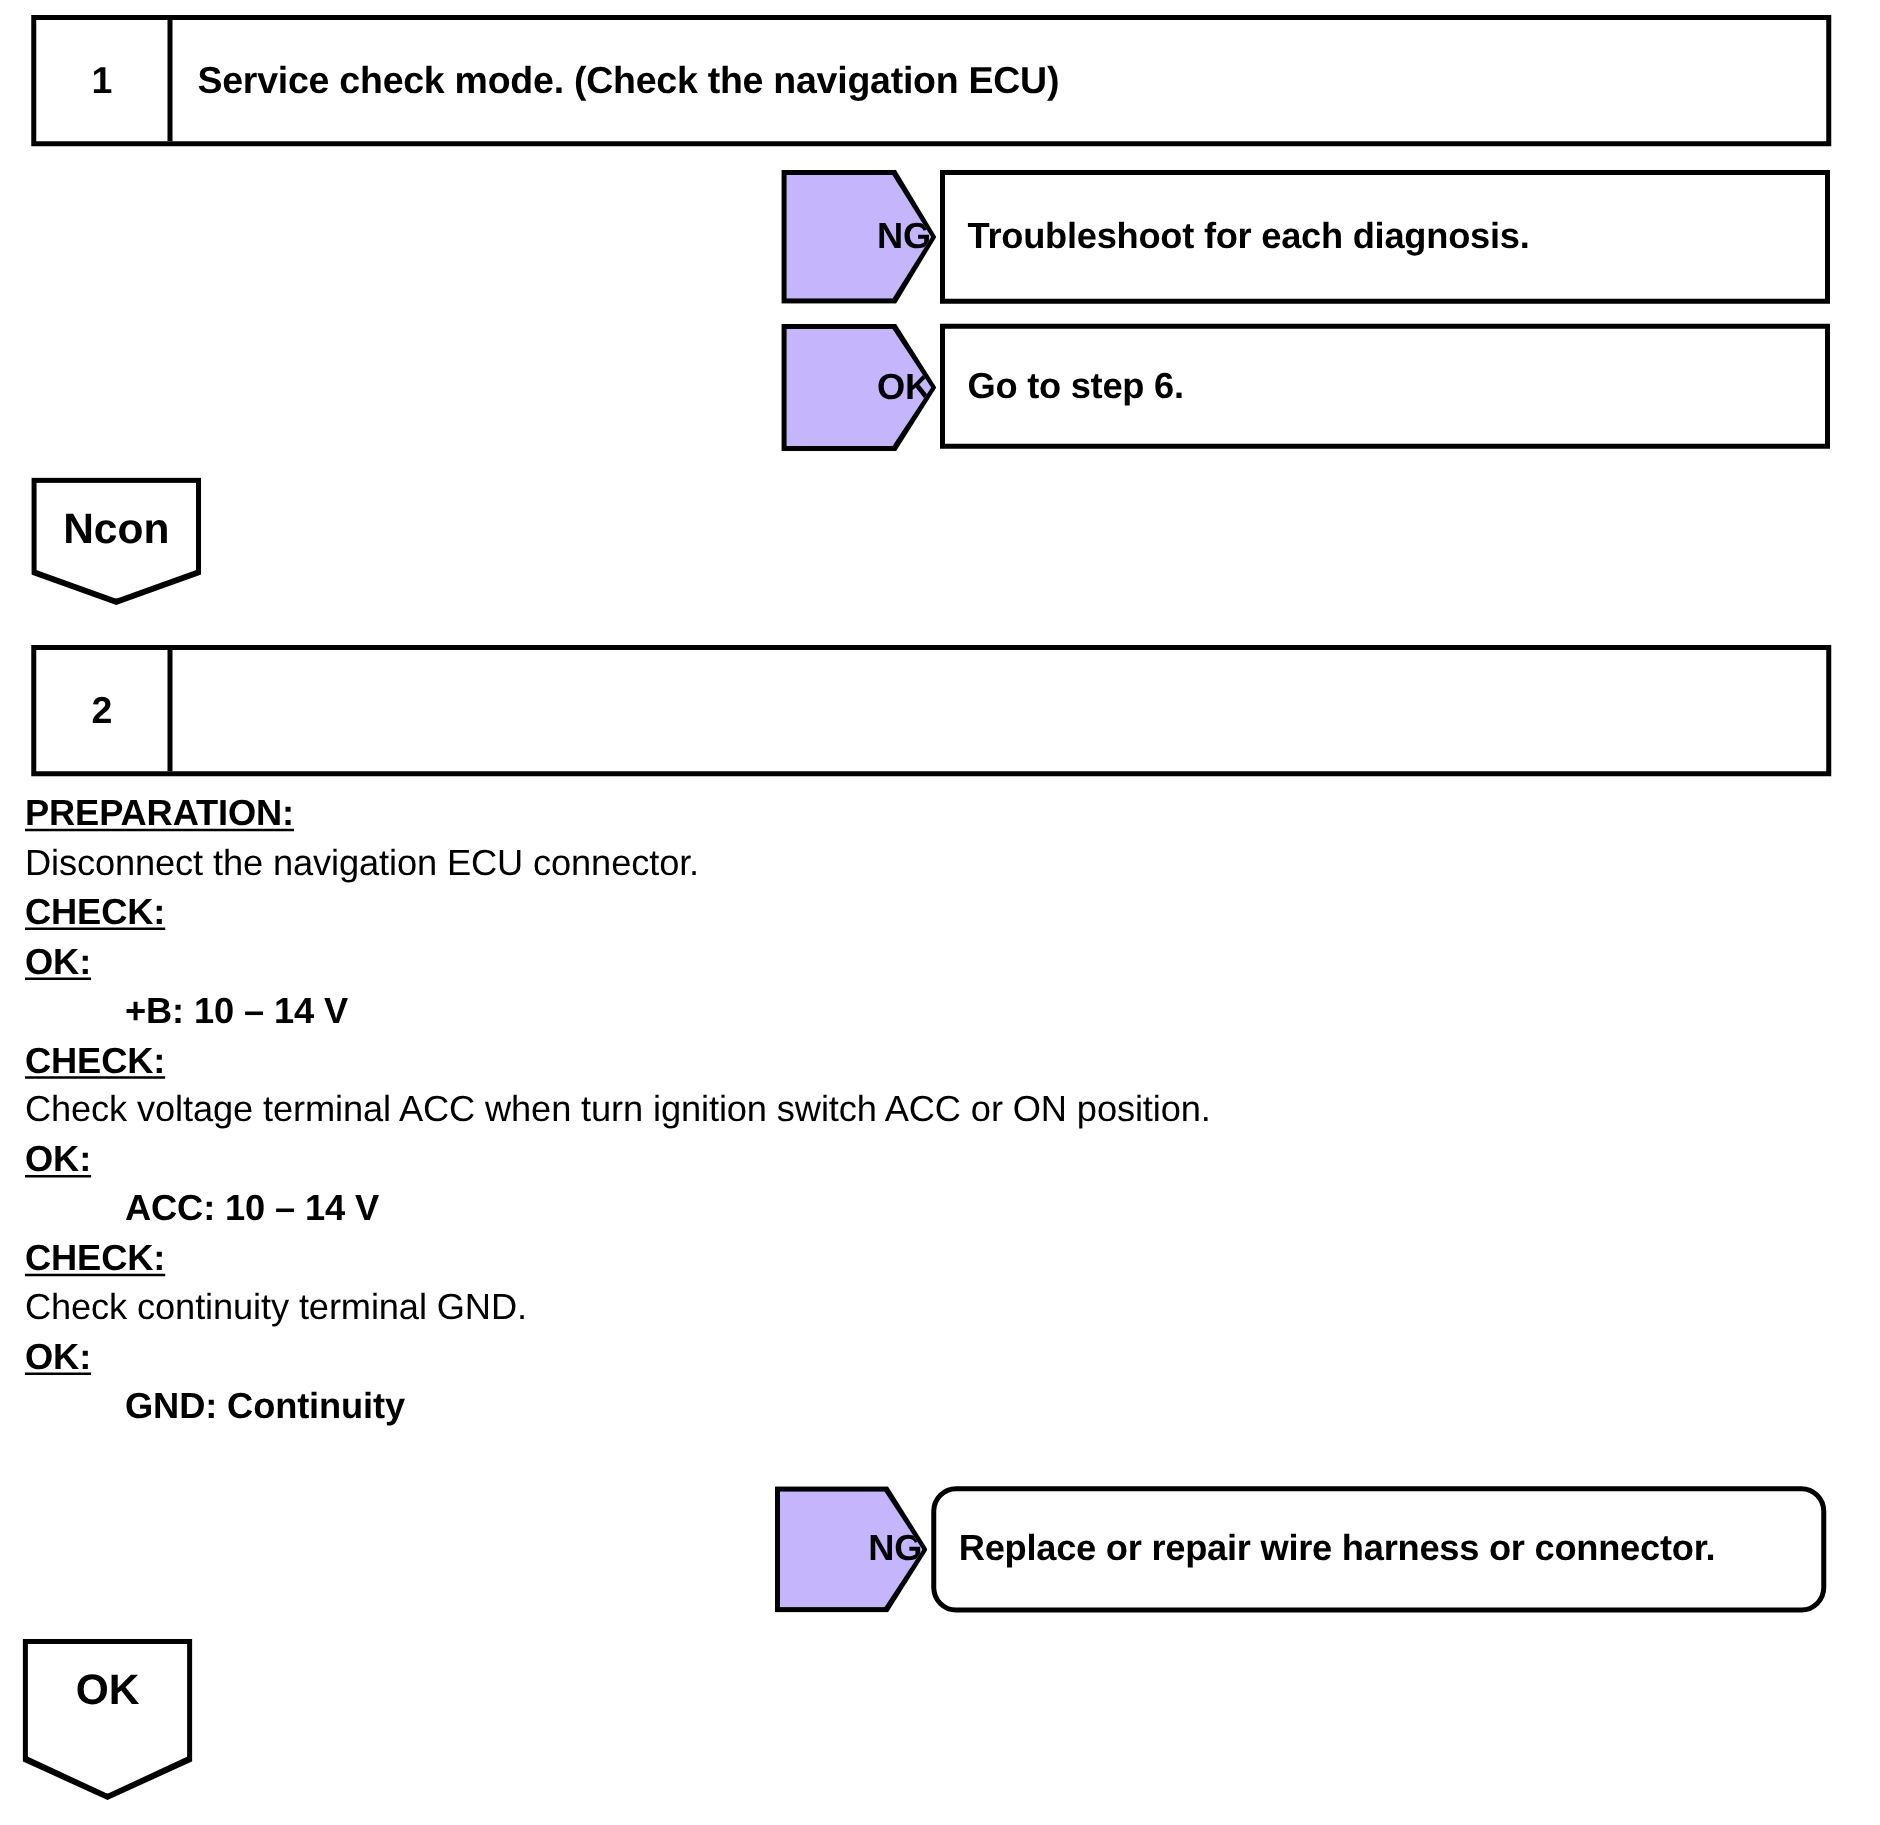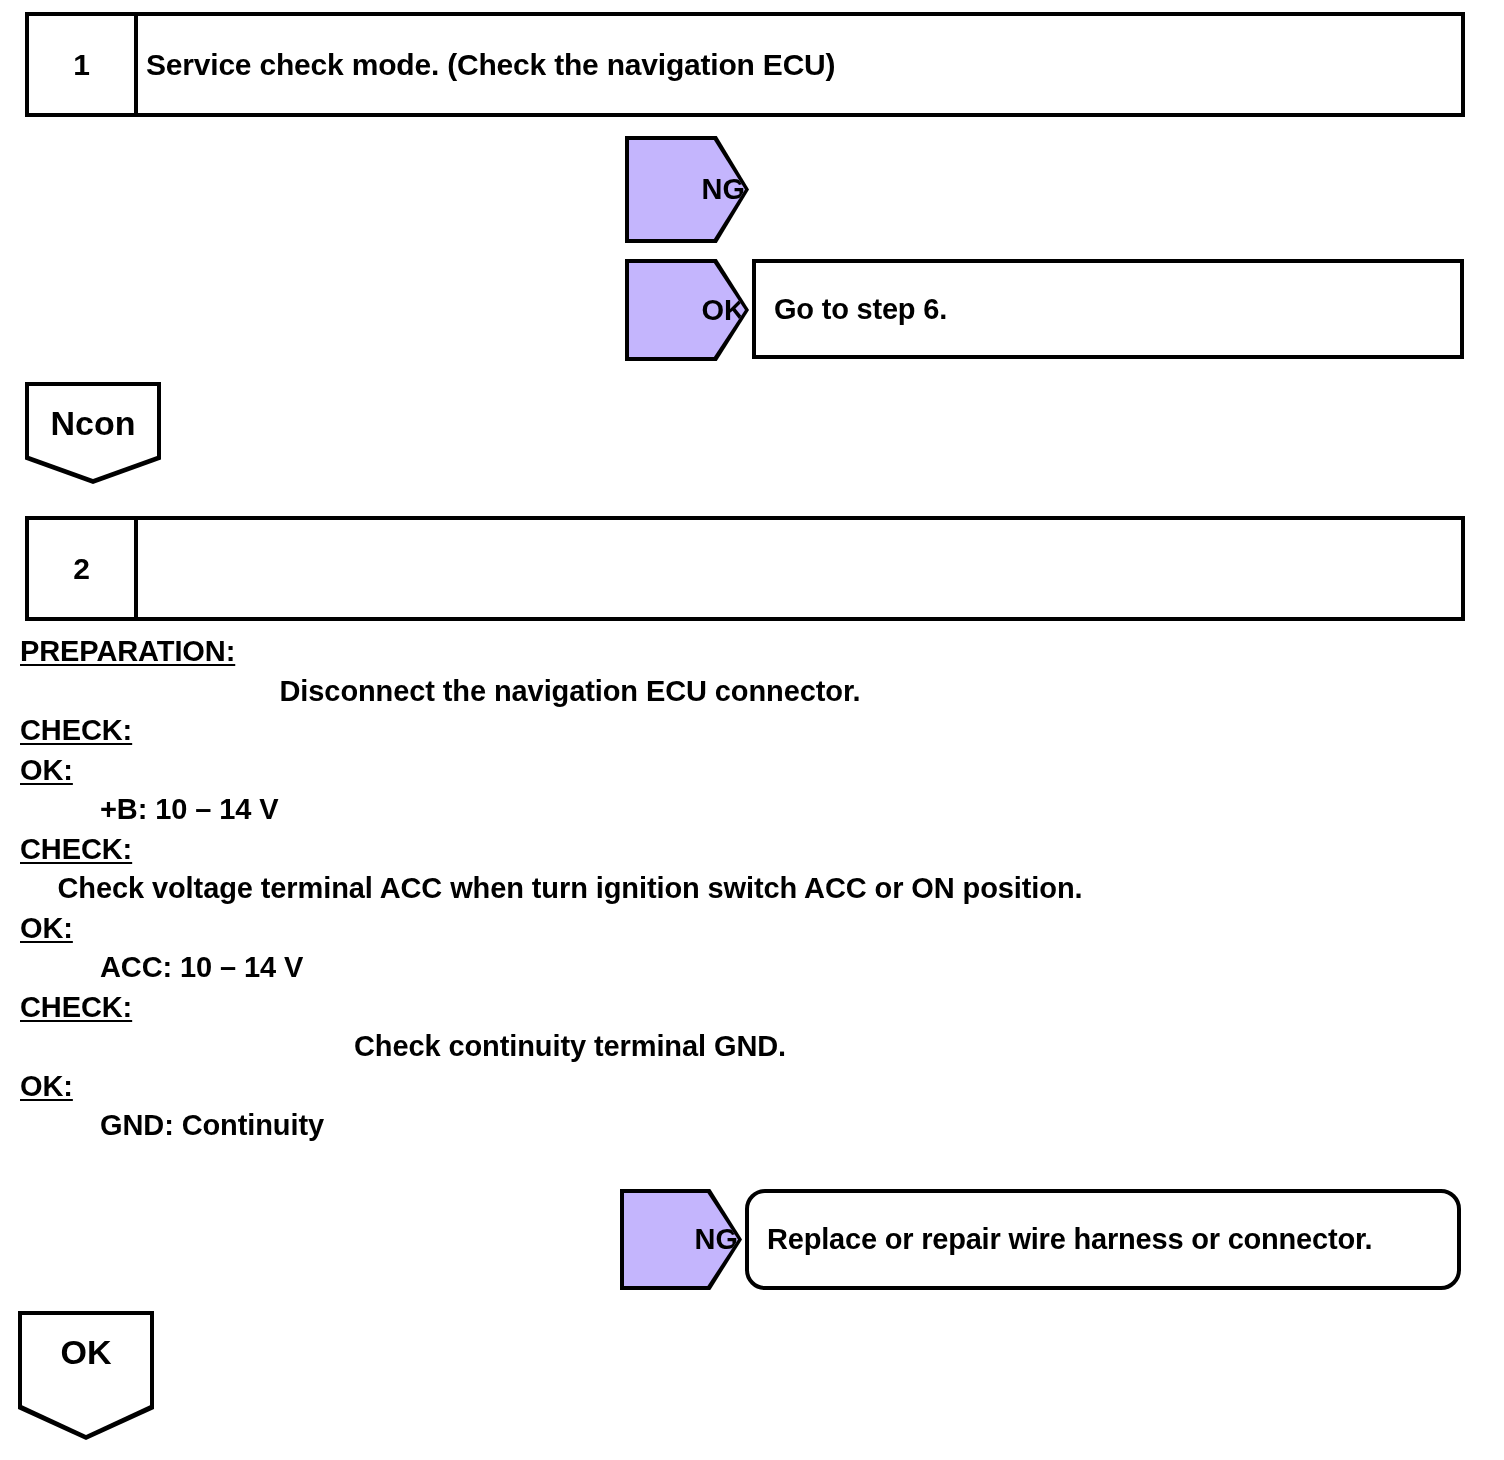--- a/index.html
+++ b/index.html
@@ -34,21 +34,21 @@
     border-right: 4px solid #000;
     display: flex;
     align-items: center;
     justify-content: center;
     font-size: 30px;
     font-weight: bold;
   }
   .step-title {
     display: flex;
     align-items: center;
-    padding-left: 8px;
+    padding-left: 20px;
     font-size: 30px;
     font-weight: bold;
     letter-spacing: -0.2px;
   }
 
   
   .arrow-tag {
     position: absolute;
     background: #000;
     -webkit-clip-path: polygon(0 0, 74% 0, 100% 50%, 74% 100%, 0 100%);
@@ -120,22 +120,21 @@
     line-height: 39.5px;
     white-space: pre;
     letter-spacing: -0.1px;
   }
   .detail .line.head {
     font-weight: bold;
     text-decoration: underline;
     text-underline-offset: 3px;
   }
   .detail .line.body {
-    font-weight: bold;
-    text-align: center;
+    font-weight: normal;
   }
   .detail .line.value {
     font-weight: bold;
     padding-left: 80px;
   }
 </style>
 </head>
 <body>
 
 <div id="page">
@@ -143,20 +142,21 @@
   <div class="step-box" style="left:25px; top:12px; width:1440px; height:105px;">
     <div class="step-num">1</div>
     <div class="step-title">Service check mode. (Check the navigation ECU)</div>
   </div>
 
   <div class="arrow-tag" style="left:625px; top:136px; width:124px; height:107px;">
     <div class="inner">
       <span class="label">NG</span>
     </div>
   </div>
+  <div class="result-box" style="left:752px; top:136px; width:712px; height:107px;">Troubleshoot for each diagnosis.</div>
 
   <div class="arrow-tag" style="left:625px; top:259px; width:124px; height:102px;">
     <div class="inner">
       <span class="label">OK</span>
     </div>
   </div>
   <div class="result-box" style="left:752px; top:259px; width:712px; height:100px;">Go to step 6.</div>
 
   <div class="pentagon" style="left:25px; top:382px; width:136px; height:102px;">
     <div class="inner"></div>

